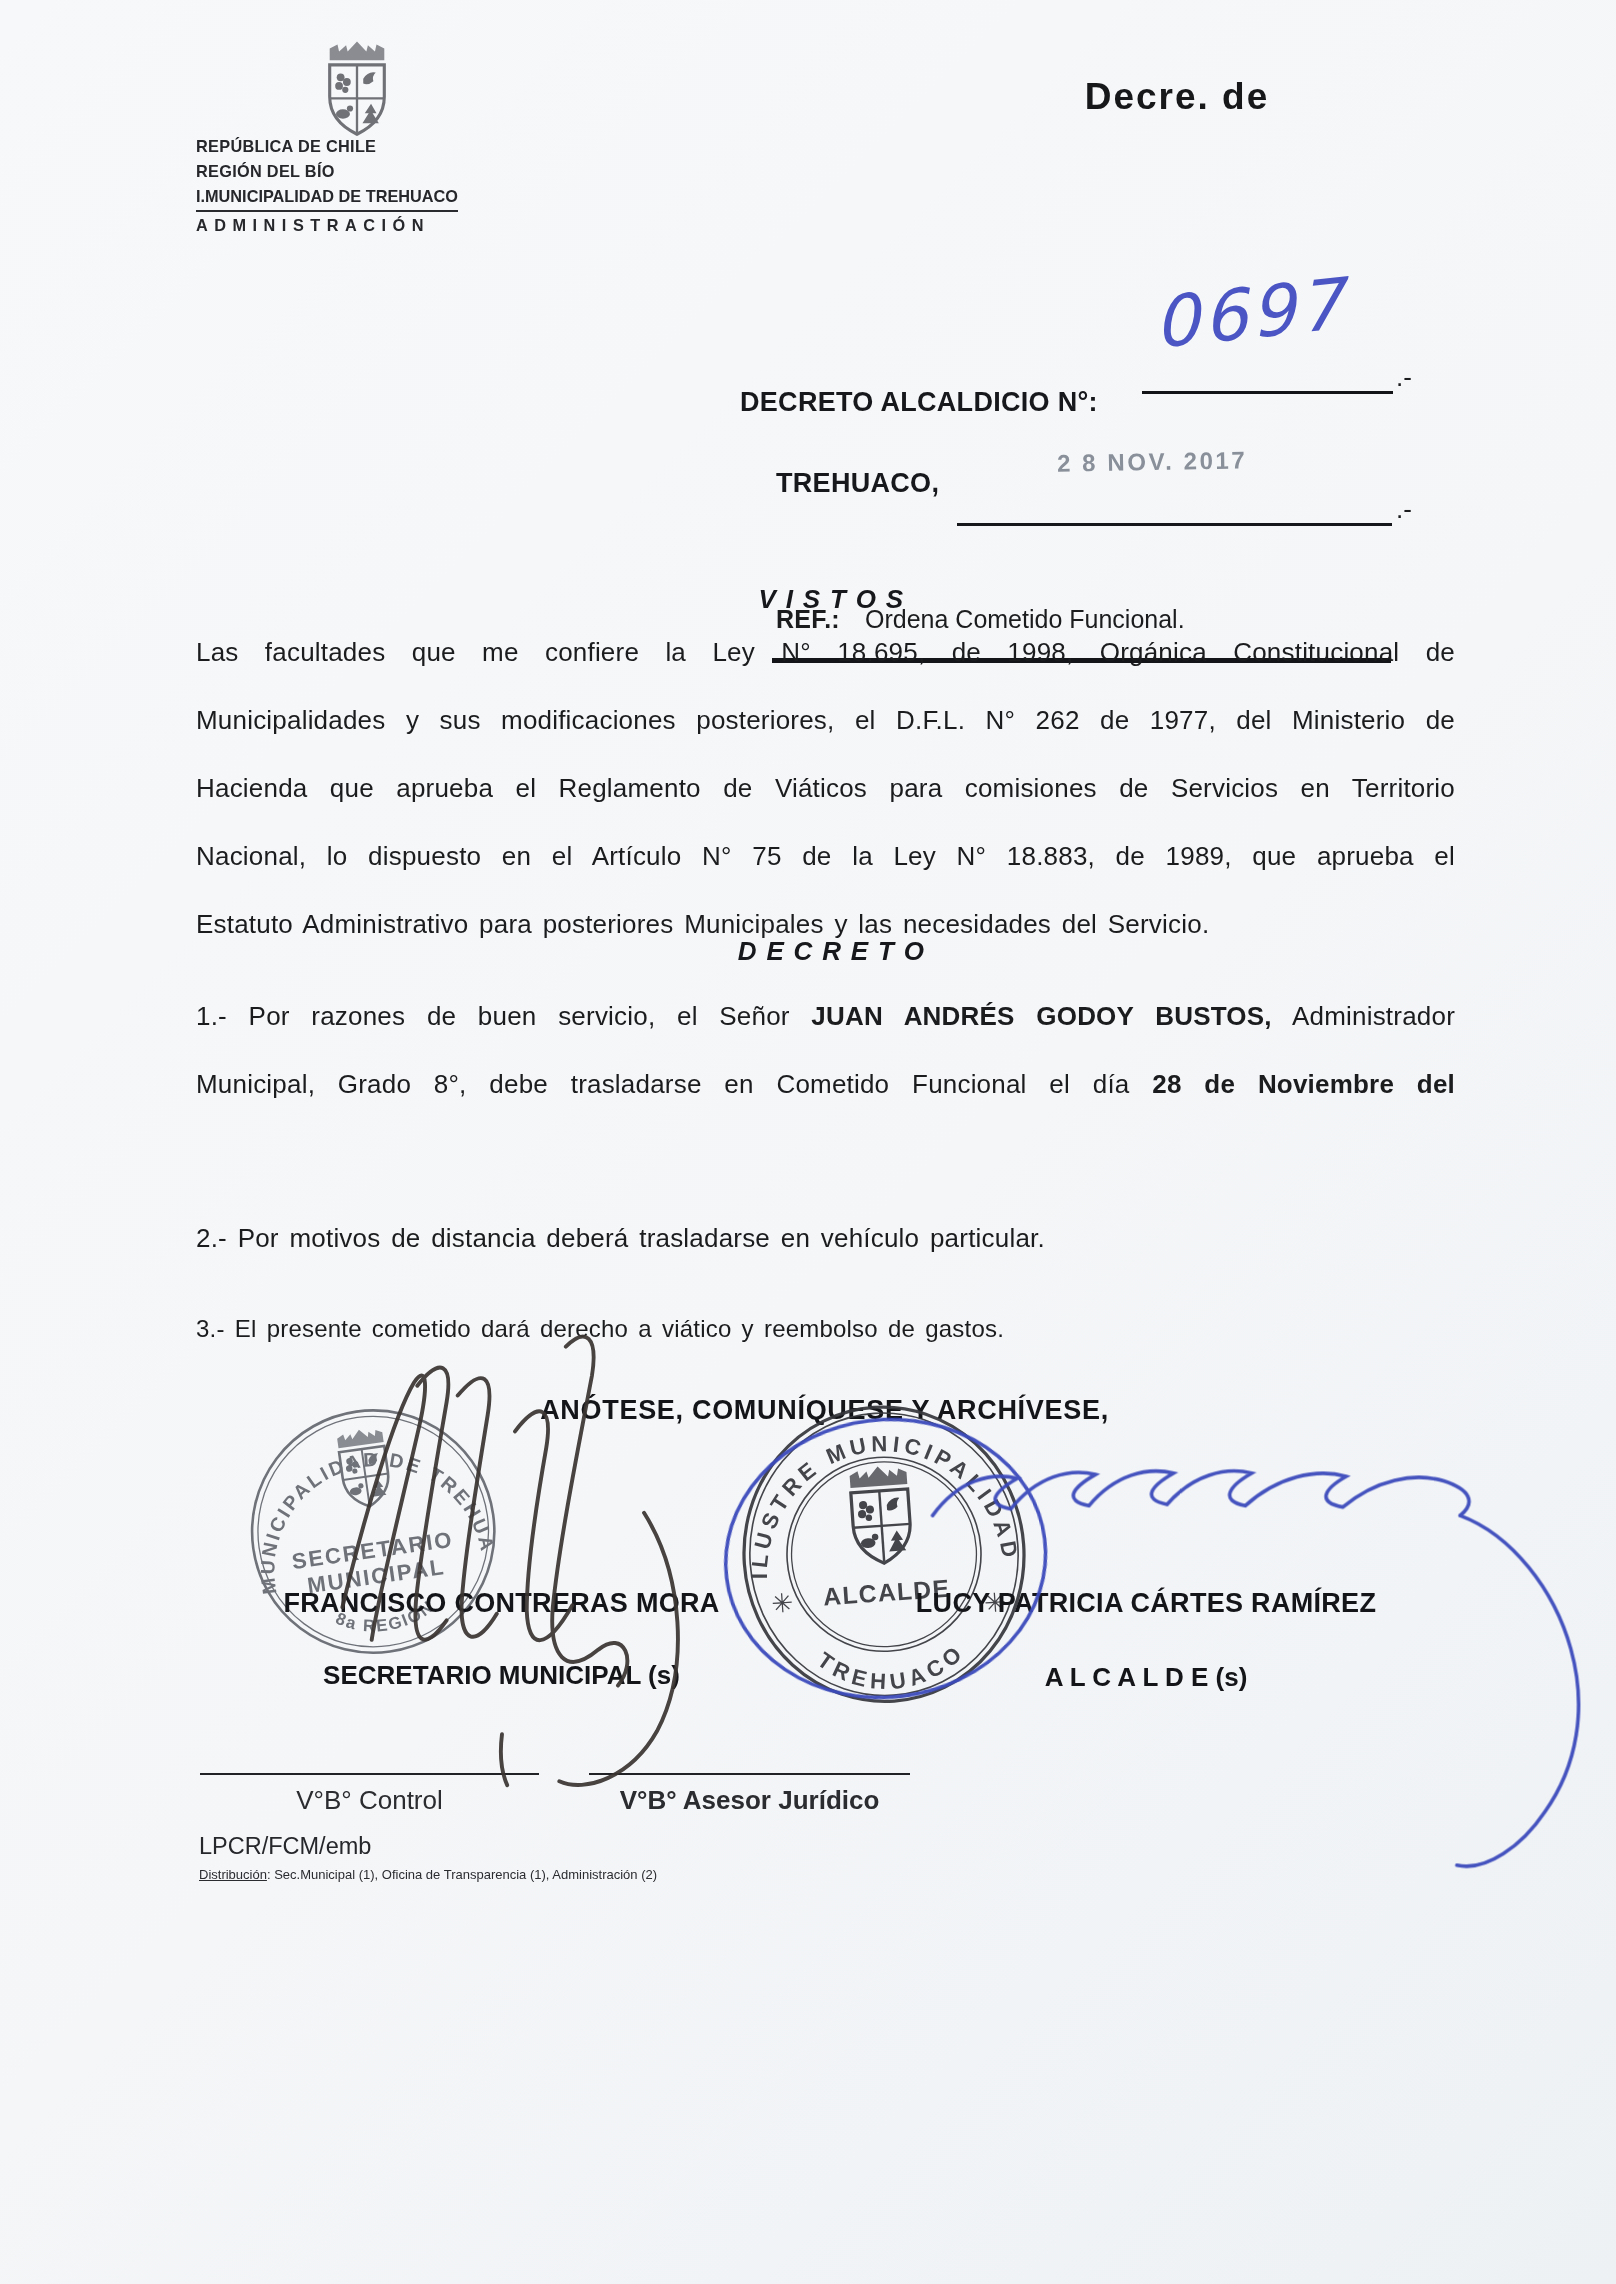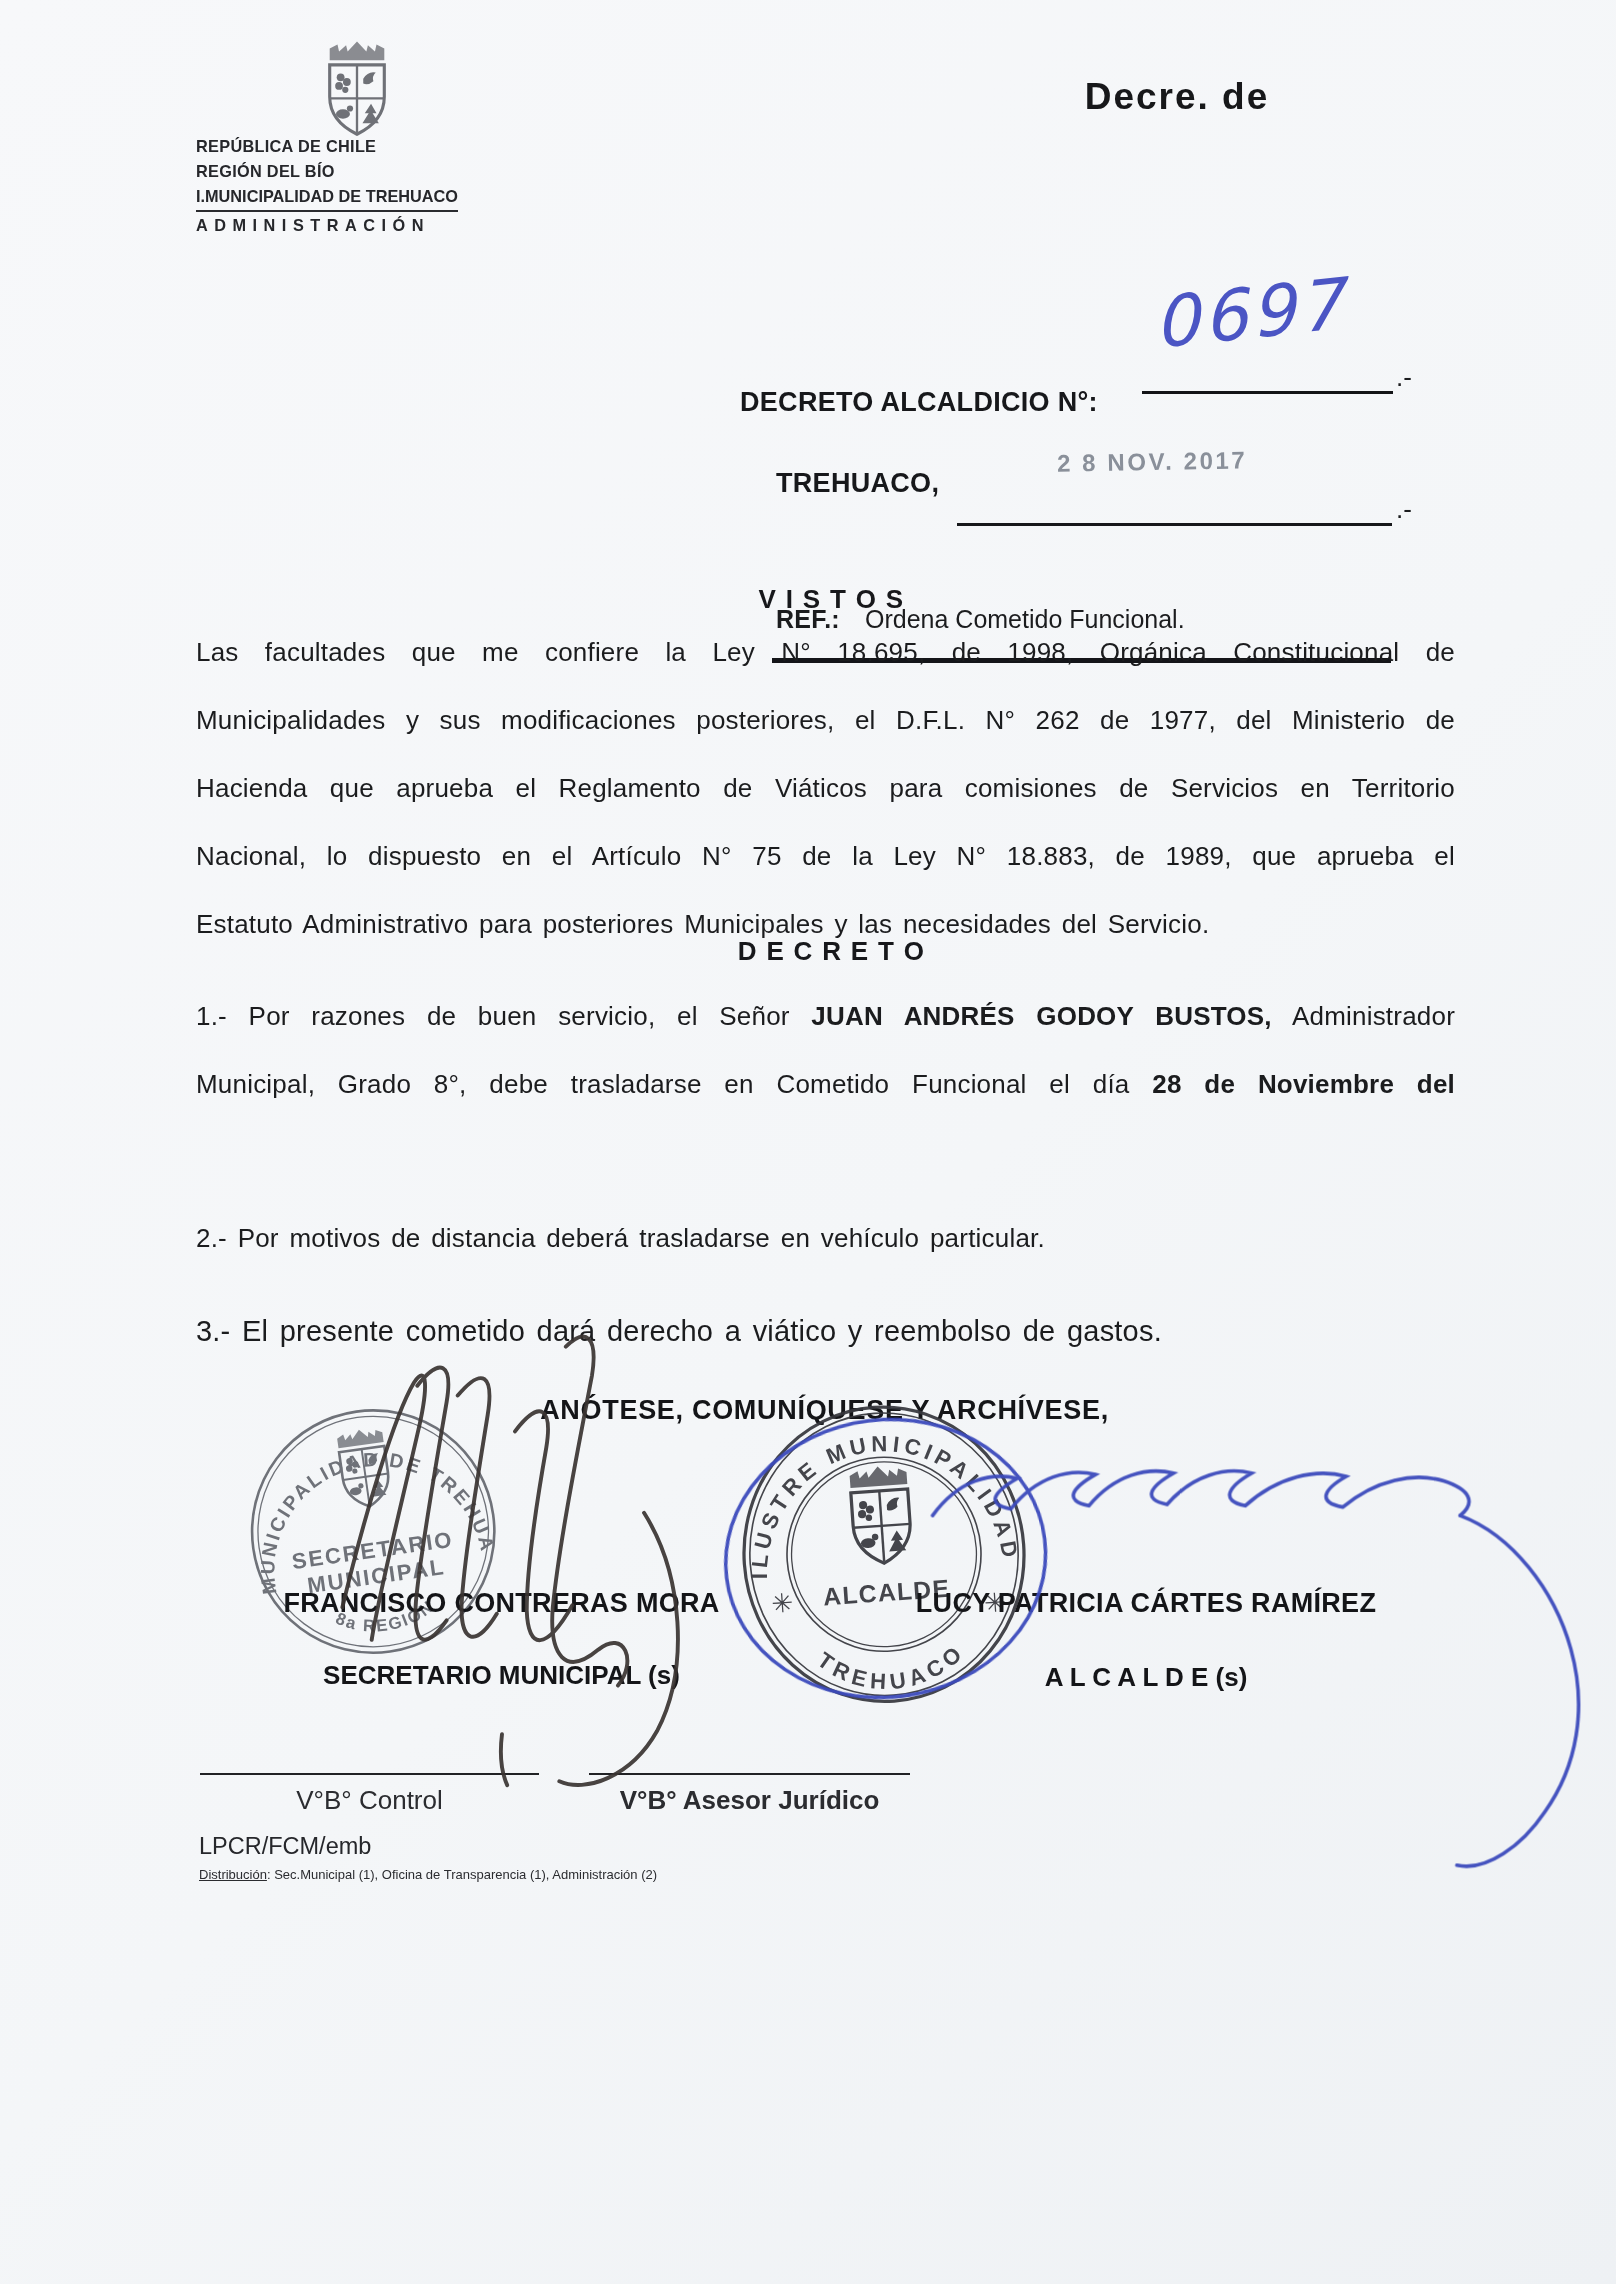--- a/index.html
+++ b/index.html
@@ -31,30 +31,30 @@
   #date-stamp{left:1057px;top:448px;font-size:24px;font-weight:bold;color:#8a909a;
               letter-spacing:2.6px;transform:rotate(-1deg);}
   #date-line{left:957px;top:523px;width:435px;border-top:3.3px solid #17181b;}
   #row2-suffix{left:1396px;top:494px;font-size:26px;}
   #row3{left:776px;top:605px;font-size:25px;}
   #row3 .ref-l{font-weight:bold;letter-spacing:0.3px;}
   #row3 .ref-v{margin-left:25px;}
   #ref-rule{left:772px;top:658px;width:619px;border-top:5.2px solid #141519;}
 
   
-  .heading{font-size:26px;font-weight:bold;letter-spacing:1.3px;color:#17181b;text-align:center;}
+  .heading{font-size:26px;font-weight:bold;letter-spacing:1.3px;color:#17181b;text-align:center;font-style:italic;}
   #vistos-title{left:701px;top:584px;width:261px;}
   #decreto-title{left:701px;top:936px;width:261px;}
   .para{left:196px;width:1259px;font-size:26px;line-height:68px;color:#1b1c1e;word-spacing:3.3px;letter-spacing:0.2px;}
   .para .jline{text-align:justify;text-align-last:justify;}
   .para .lline{text-align:left;}
   #vistos-body{top:618px;}
   #item1{top:982px;}
   #item2{left:196px;top:1223px;font-size:26px;word-spacing:3.3px;letter-spacing:0.2px;}
-  #item3{left:196px;top:1315px;font-size:29px;word-spacing:3.3px;letter-spacing:0.2px;}
+  #item3{left:196px;top:1315px;font-size:24px;word-spacing:3.3px;letter-spacing:0.2px;}
   #closing{left:528px;top:1395px;width:593px;text-align:center;font-size:27px;font-weight:bold;letter-spacing:0.7px;color:#141518;}
 
   
   .sig-name{font-size:27px;font-weight:bold;text-align:center;color:#141518;letter-spacing:0.3px;}
   .sig-title{font-size:26px;font-weight:bold;text-align:center;color:#141518;}
   #sec-name{left:254px;top:1588px;width:495px;z-index:4;}
   #sec-title{left:254px;top:1660px;width:495px;z-index:4;}
   #may-name{left:903px;top:1588px;width:486px;z-index:4;}
   #may-title{left:903px;top:1662px;width:486px;z-index:4;}
   #stamp-sec{left:240px;top:1400px;z-index:2;opacity:.88;}

